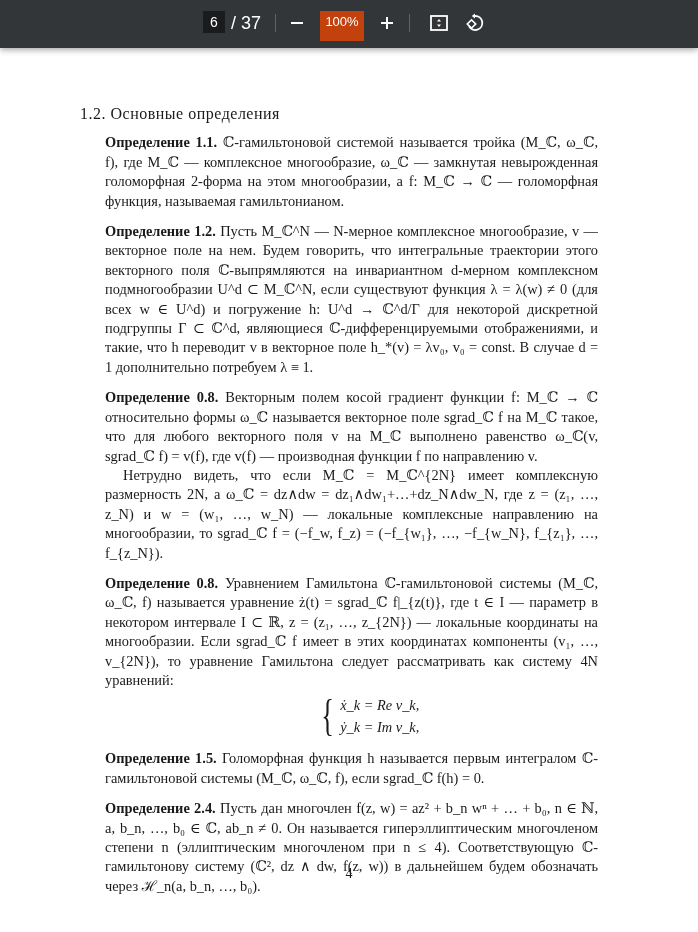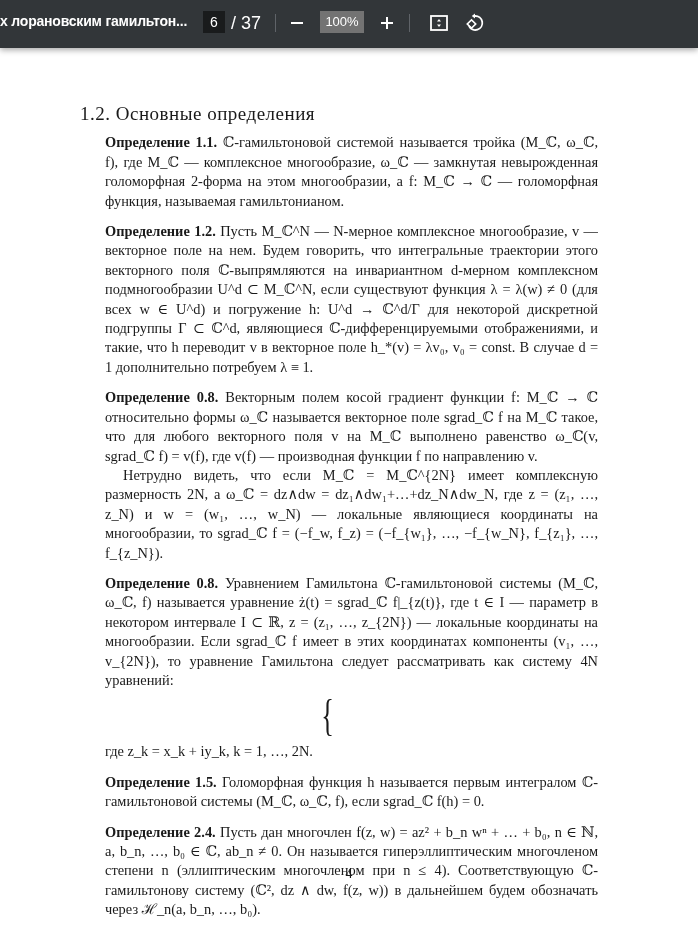--- a/index.html
+++ b/index.html
@@ -12,40 +12,39 @@
     background: #323639; color: #ffffff;
     font-family: "Liberation Sans", "DejaVu Sans", sans-serif;
     box-shadow: 0 2px 6px rgba(0,0,0,0.35);
     z-index: 5;
   }
   .doc-title { position: absolute; left: 0; top: 13px; font-size: 14px; font-weight: bold; white-space: nowrap; letter-spacing: -0.2px; }
   .page-box { position: absolute; left: 203px; top: 11px; width: 22px; height: 22px; background: #191b1c; font-size: 14px; text-align: center; line-height: 22px; }
   .page-total { position: absolute; left: 231px; top: 13px; font-size: 18px; }
   .sep { position: absolute; top: 14px; width: 1px; height: 18px; background: #5f6368; }
   .btn { position: absolute; top: 10px; width: 26px; height: 26px; display: flex; align-items: center; justify-content: center; cursor: pointer; }
-  .zoom-box { position: absolute; left: 320px; top: 11px; width: 44px; height: 22px; background: #737373; font-size: 13px; text-align: center; line-height: 22px; }
+  .zoom-box { position: absolute; left: 320px; top: 11px; width: 44px; height: 30px; background: #c2410c; font-size: 13px; text-align: center; line-height: 22px; }
 
   
   .page { position: absolute; left: 0; top: 48px; width: 698px; height: 884px; background: #ffffff; }
   .content { position: absolute; left: 80px; top: 56px; width: 518px; font-size: 14.4px; line-height: 19.4px; text-align: justify; }
-  .section-title { font-size: 19px; letter-spacing: 0.5px; margin-bottom: 10px; font-weight: normal; }
+  .section-title { font-size: 16px; letter-spacing: 0.5px; margin-bottom: 10px; font-weight: normal; }
   .def { margin-bottom: 11px; margin-left: 25px; }
   .def-label { font-weight: bold; }
   .def-text i, .em { font-style: italic; }
   .para-indent { text-indent: 18px; }
   .system { margin: 4px 0 4px 212px; display: flex; align-items: center; }
   .brace { font-size: 44px; line-height: 44px; font-weight: 100; transform: scaleX(0.6); margin-right: 2px; }
   .system-lines { display: flex; flex-direction: column; line-height: 22px; }
   .page-number { position: absolute; left: 0; width: 698px; top: 866px; text-align: center; font-size: 14px; }
 </style>
 </head>
 <body>
 
 <div class="toolbar">
-  <span class="doc-title">х лорановским гамильтон...</span>
   <span class="page-box">6</span>
   <span class="page-total">/ 37</span>
   <span class="sep" style="left:275px"></span>
   <span class="btn" style="left:284px">
     <svg width="14" height="14" viewBox="0 0 14 14">
         <rect x="1" y="6" width="12" height="2" fill="#fff"></rect>
       </svg>
   </span>
   <span class="zoom-box">100%</span>
   <span class="btn" style="left:374px">
@@ -82,30 +81,33 @@
     <div class="def">
       <span class="def-label">Определение 1.2.</span>
       <span class="def-text">Пусть M_ℂ^N — N-мерное комплексное многообразие, v — векторное поле на нем. Будем говорить, что интегральные траектории этого векторного поля ℂ-выпрямляются на инвариантном d-мерном комплексном подмногообразии U^d ⊂ M_ℂ^N, если существуют функция λ = λ(w) ≠ 0 (для всех w ∈ U^d) и погружение h: U^d → ℂ^d/Γ для некоторой дискретной подгруппы Γ ⊂ ℂ^d, являющиеся ℂ-дифференцируемыми отображениями, и такие, что h переводит v в векторное поле h_*(v) = λv₀, v₀ = const. В случае d = 1 дополнительно потребуем λ ≡ 1.</span>
     </div>
 
     <div class="def">
       <div>
         <span class="def-label">Определение 0.8.</span>
         <span class="def-text">Векторным полем косой градиент функции f: M_ℂ → ℂ относительно формы ω_ℂ называется векторное поле sgrad_ℂ f на M_ℂ такое, что для любого векторного поля v на M_ℂ выполнено равенство ω_ℂ(v, sgrad_ℂ f) = v(f), где v(f) — производная функции f по направлению v.</span>
       </div>
-      <div class="para-indent">Нетрудно видеть, что если M_ℂ = M_ℂ^{2N} имеет комплексную размерность 2N, а ω_ℂ = dz∧dw = dz₁∧dw₁+…+dz_N∧dw_N, где z = (z₁, …, z_N) и w = (w₁, …, w_N) — локальные являющиеся координаты на многообразии, то sgrad_ℂ f = (−f_w, f_z) = (−f_{w₁}, …, −f_{w_N}, f_{z₁}, …, f_{z_N}).</div>
+      <div class="para-indent">Нетрудно видеть, что если M_ℂ = M_ℂ^{2N} имеет комплексную размерность 2N, а ω_ℂ = dz∧dw = dz₁∧dw₁+…+dz_N∧dw_N, где z = (z₁, …, z_N) и w = (w₁, …, w_N) — локальные комплексные направлению на многообразии, то sgrad_ℂ f = (−f_w, f_z) = (−f_{w₁}, …, −f_{w_N}, f_{z₁}, …, f_{z_N}).</div>
     </div>
 
     <div class="def">
       <span class="def-label">Определение 0.8.</span>
       <span class="def-text">Уравнением Гамильтона ℂ-гамильтоновой системы (M_ℂ, ω_ℂ, f) называется уравнение ż(t) = sgrad_ℂ f|_{z(t)}, где t ∈ I — параметр в некотором интервале I ⊂ ℝ, z = (z₁, …, z_{2N}) — локальные координаты на многообразии. Если sgrad_ℂ f имеет в этих координатах компоненты (v₁, …, v_{2N}), то уравнение Гамильтона следует рассматривать как систему 4N уравнений:</span>
       <div class="system">
         <span class="brace">{</span>
+        <div class="system-lines">
+          <span class="em">ẋ_k = Re v_k,</span>
+          <span class="em">ẏ_k = Im v_k,</span>
+        </div>
       </div>
-      <div>где z_k = x_k + iy_k, k = 1, …, 2N.</div>
     </div>
 
     <div class="def">
       <span class="def-label">Определение 1.5.</span>
       <span class="def-text">Голоморфная функция h называется первым интегралом ℂ-гамильтоновой системы (M_ℂ, ω_ℂ, f), если sgrad_ℂ f(h) = 0.</span>
     </div>
 
     <div class="def">
       <span class="def-label">Определение 2.4.</span>
       <span class="def-text">Пусть дан многочлен f(z, w) = az² + b_n wⁿ + … + b₀, n ∈ ℕ, a, b_n, …, b₀ ∈ ℂ, ab_n ≠ 0. Он называется гиперэллиптическим многочленом степени n (эллиптическим многочленом при n ≤ 4). Соответствующую ℂ-гамильтонову систему (ℂ², dz ∧ dw, f(z, w)) в дальнейшем будем обозначать через ℋ_n(a, b_n, …, b₀).</span>

